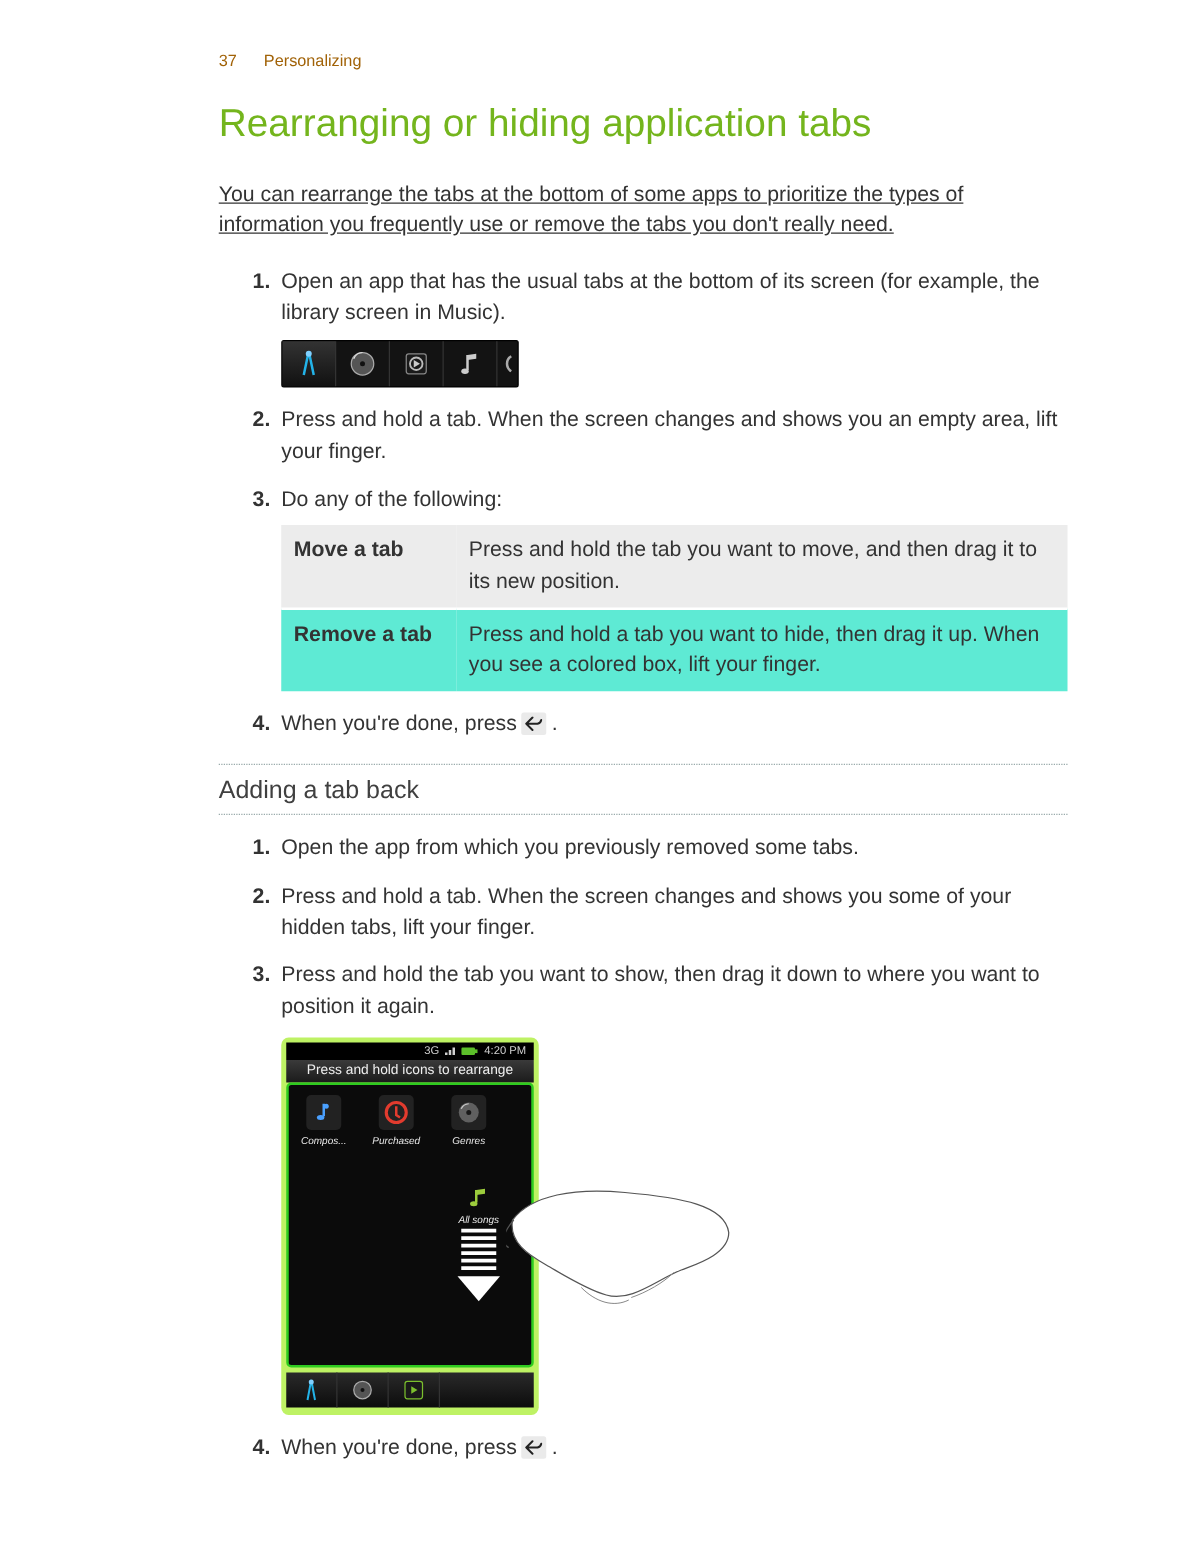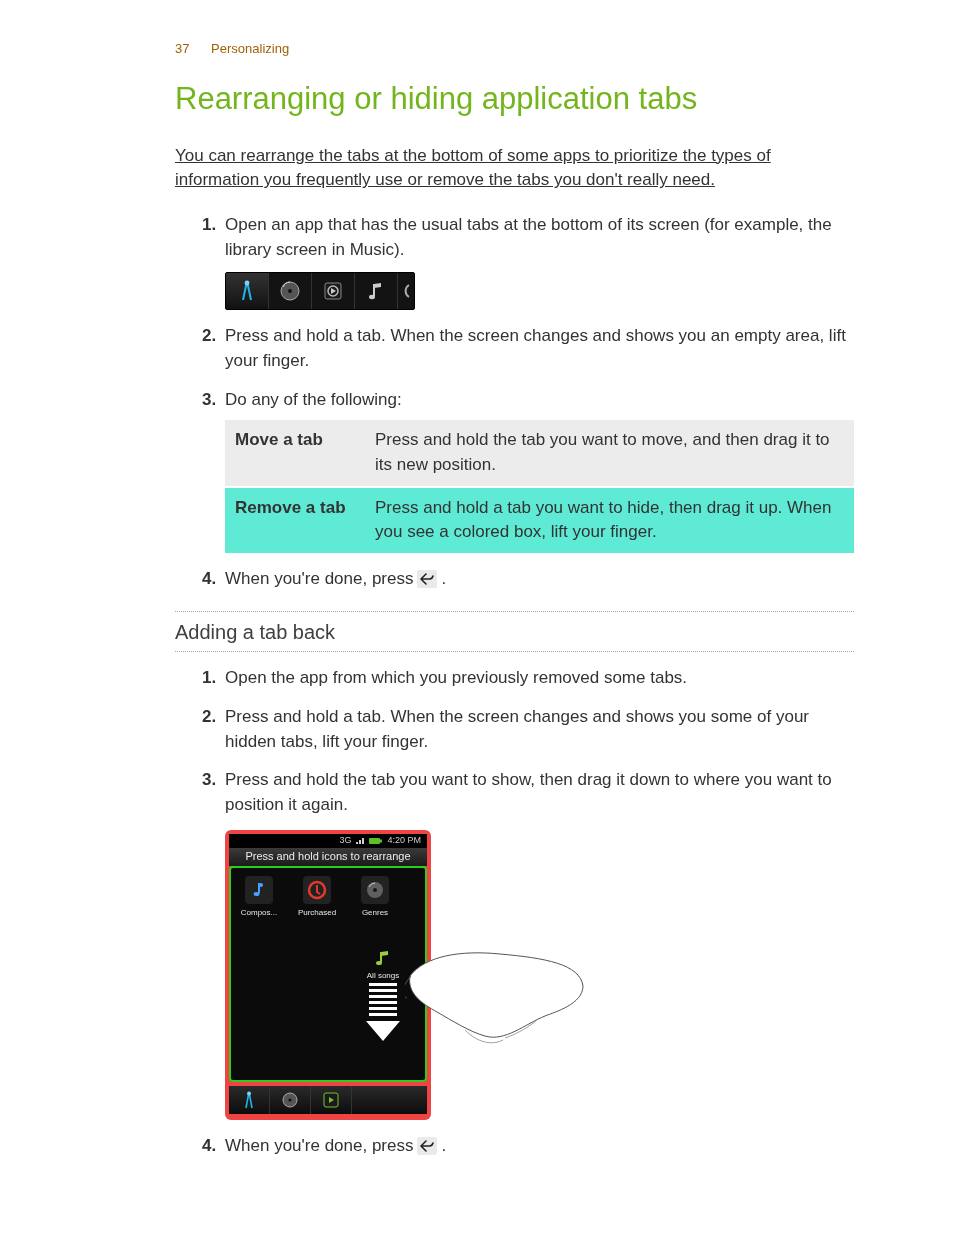--- a/index.html
+++ b/index.html
@@ -21,24 +21,24 @@
   .subtable td{padding:8px 10px;vertical-align:top;text-align:left;}
   .subtable tr:first-child td{background:#ececec;}
   .subtable tr+tr td{border-top:2px solid #fff;background:#5eead4;}
   .subtable td.k{font-weight:600;white-space:nowrap;width:120px;}
   .press-back{display:inline-flex;align-items:center;gap:4px;}
   .back-chip{display:inline-flex;align-items:center;justify-content:center;width:20px;height:18px;background:#eaeaea;border-radius:2px;}
   .sect-rule{border:none;border-top:1.5px dotted #9aa;margin:20px 0 6px 0;}
   h2.sub{color:#404040;font-weight:400;font-size:20px;margin:0 0 4px 0;}
   .sect-rule2{border:none;border-top:1.5px dotted #9aa;margin:4px 0 14px 0;}
   
-  .phone{width:198px;background:#ef4444;border-radius:6px;padding:4px 4px 6px 4px;display:inline-block;position:relative;}
+  .phone{width:198px;background:#bef264;border-radius:6px;padding:4px 4px 6px 4px;display:inline-block;position:relative;}
   .status{height:14px;background:#000;color:#cfcfcf;font-size:9px;display:flex;justify-content:flex-end;align-items:center;gap:4px;padding-right:6px;}
   .hintbar{height:18px;background:linear-gradient(#3a3a3a,#1b1b1b);color:#eee;font-size:11px;display:flex;align-items:center;justify-content:center;}
-  .library{background:#0b0b0b;border:2px solid #2ecc1f;border-radius:4px;height:200px;padding:8px 6px 4px 6px;position:relative;}
+  .library{background:#0b0b0b;border:2px solid #2ecc1f;border-radius:4px;height:200px;padding:8px 6px 16px 6px;position:relative;font-style:italic;}
   .grid{display:flex;gap:14px;}
   .app{display:flex;flex-direction:column;align-items:center;gap:3px;width:44px;}
   .app .sq{width:28px;height:28px;border-radius:4px;background:#222;display:flex;align-items:center;justify-content:center;}
   .app .lbl{font-size:8px;color:#e7e7e7;text-align:center;white-space:nowrap;overflow:hidden;text-overflow:ellipsis;width:100%;}
   .dragcol{position:absolute;left:132px;top:82px;width:40px;display:flex;flex-direction:column;align-items:center;}
   .dragcol .note{width:18px;height:18px;}
   .dragcol .lbl2{font-size:8px;color:#e7e7e7;margin:2px 0 2px 0;}
   .ladder{display:flex;flex-direction:column;gap:3px;align-items:center;}
   .ladder span{display:block;width:28px;height:3px;background:#fff;}
   .ladder .arrow{width:0;height:0;border-left:17px solid transparent;border-right:17px solid transparent;border-top:20px solid #fff;margin-top:2px;}

